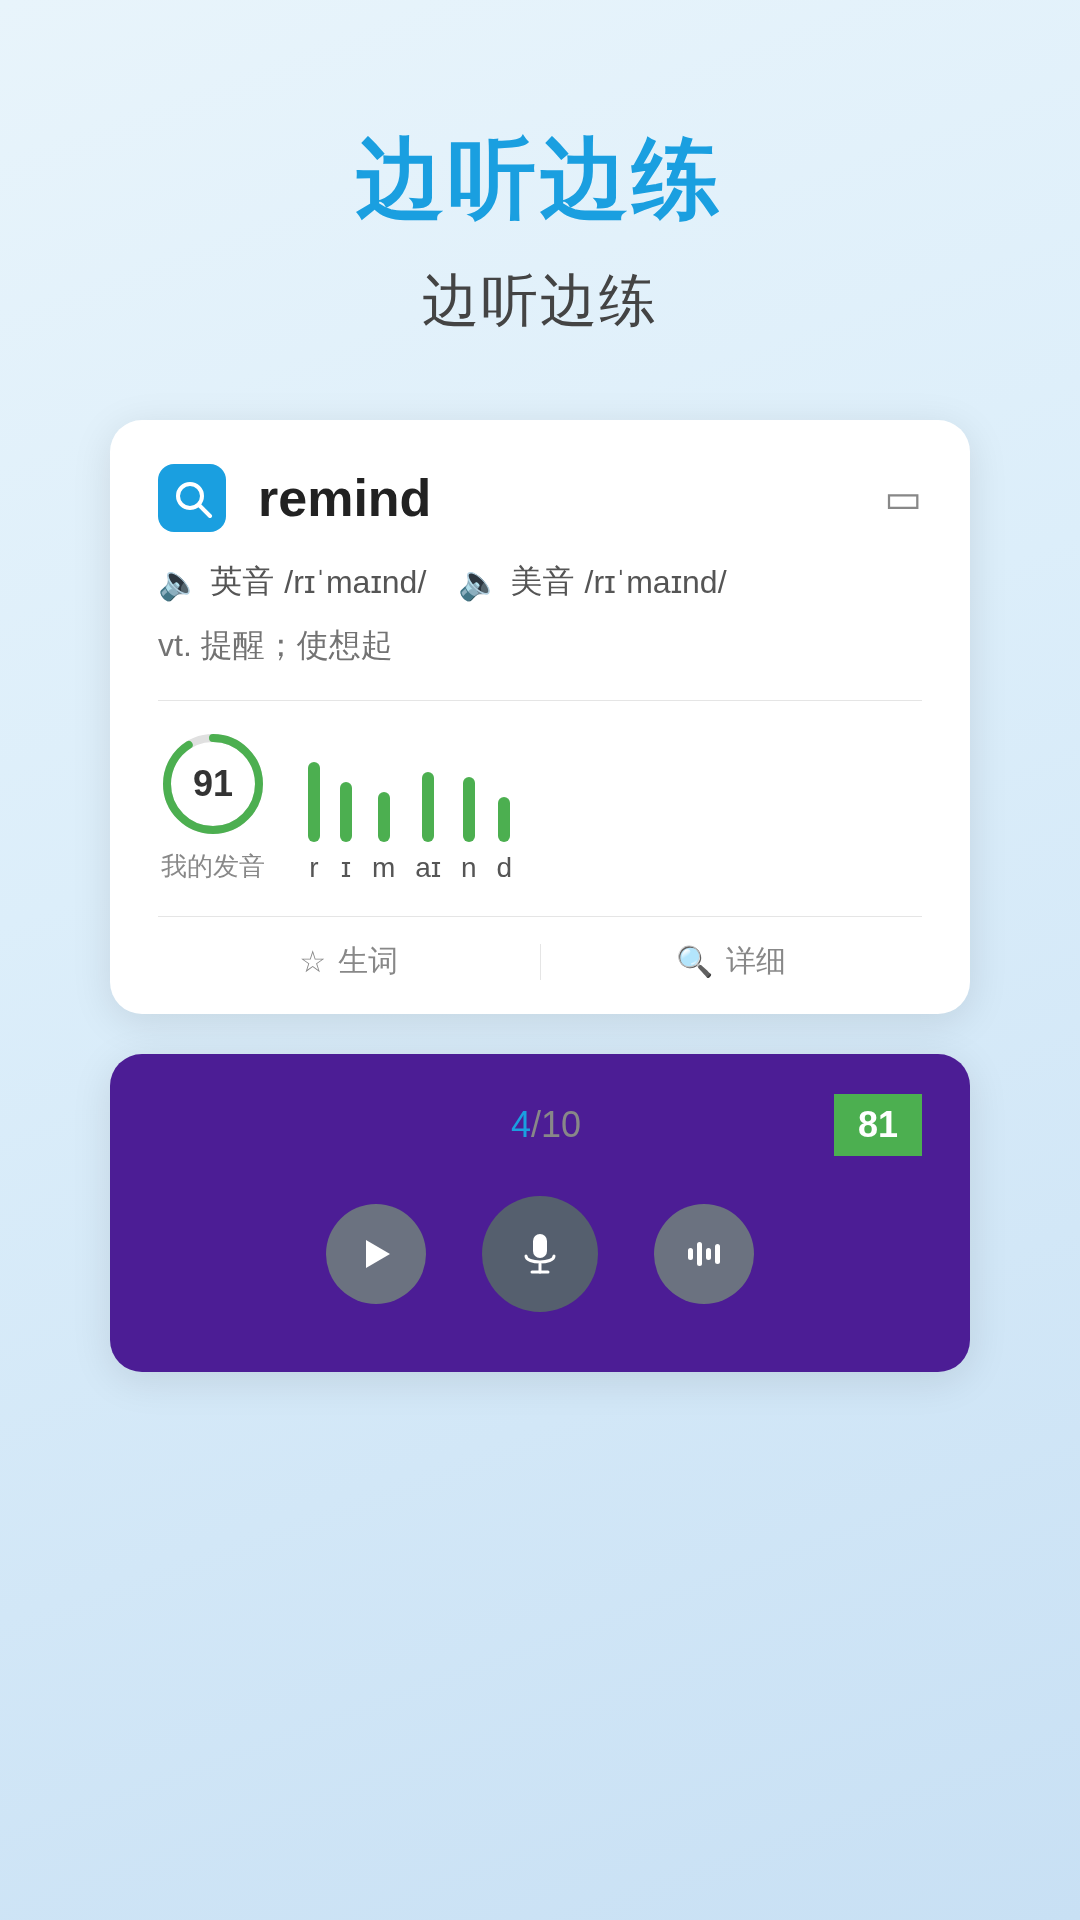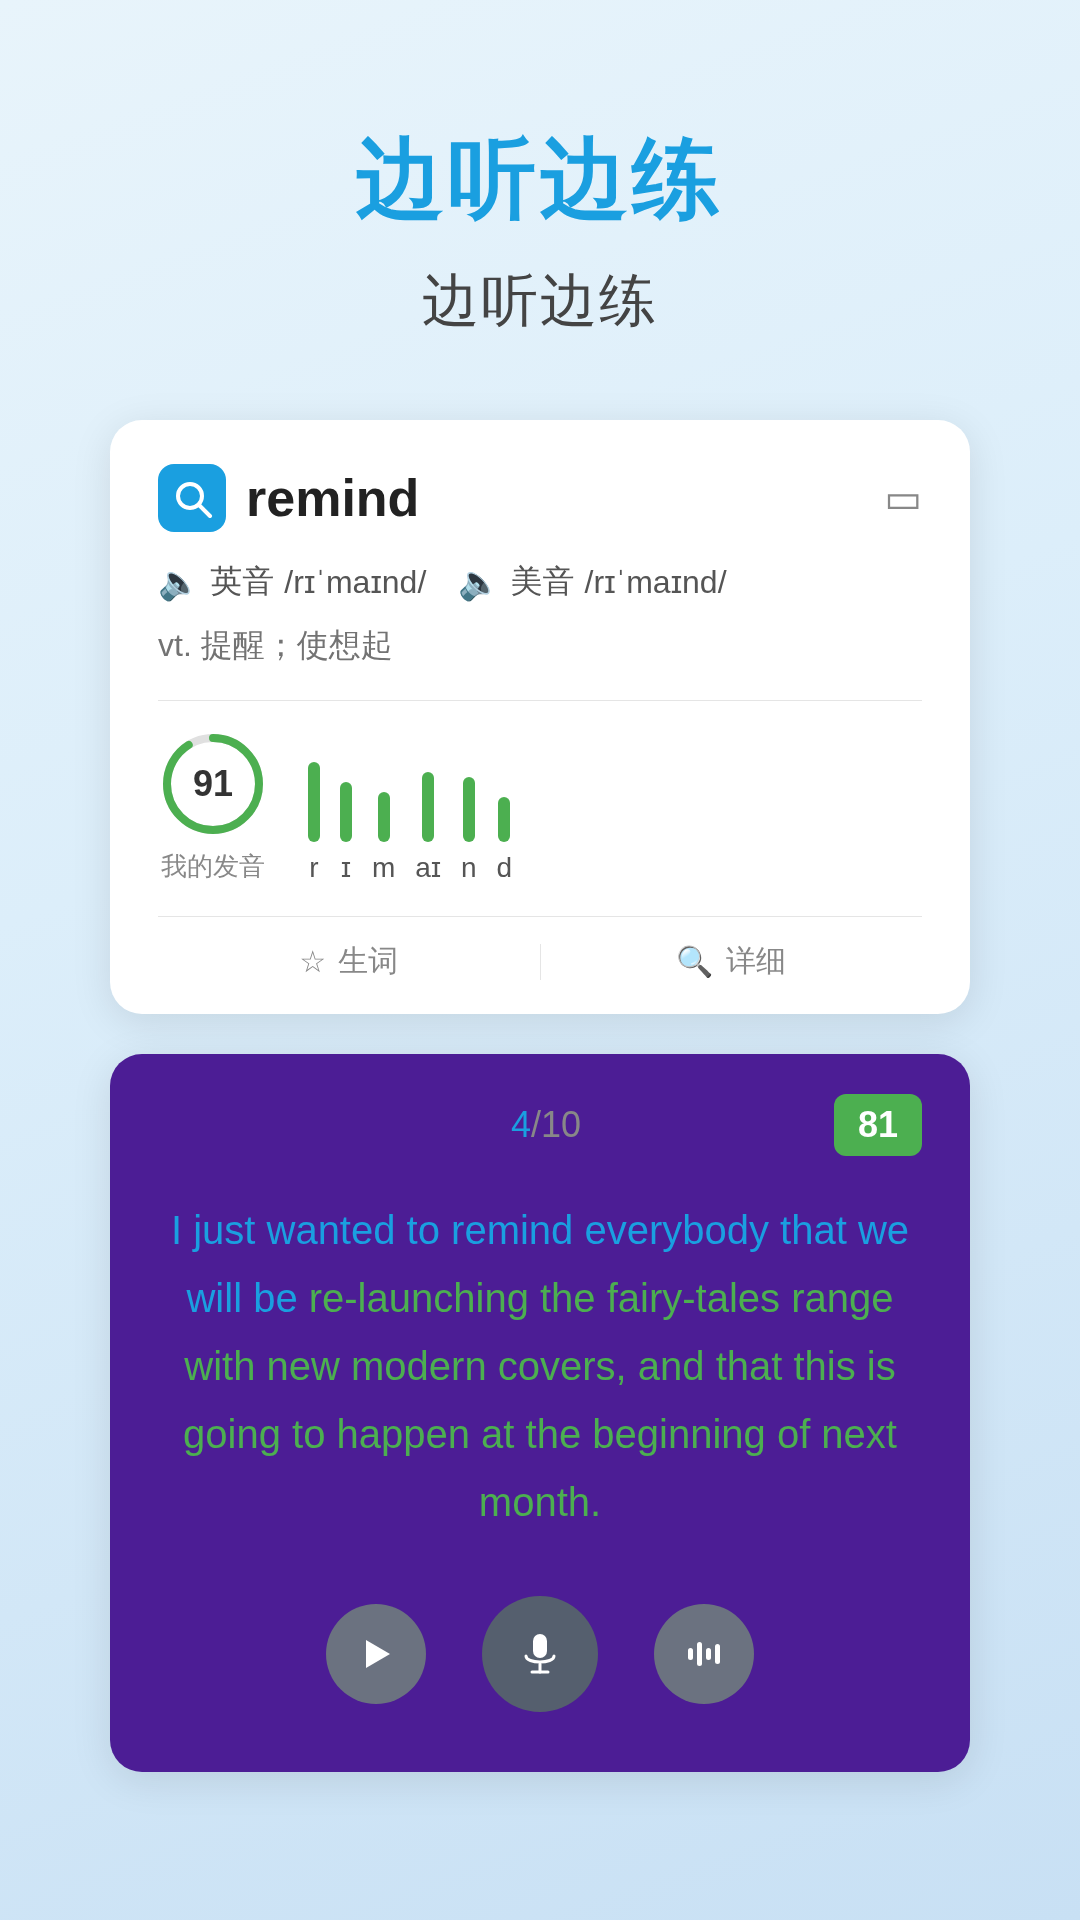--- a/index.html
+++ b/index.html
@@ -44,21 +44,21 @@
     .dict-header {
       display: flex;
       align-items: center;
       justify-content: space-between;
       margin-bottom: 28px;
     }
 
     .dict-logo-word {
       display: flex;
       align-items: center;
-      gap: 20px;
+      gap: 32px;
     }
 
     .dict-logo {
       width: 68px;
       height: 68px;
       background: #1a9fe0;
       border-radius: 16px;
       display: flex;
       align-items: center;
       justify-content: center;
@@ -247,21 +247,21 @@
     .reading-progress .current {
       color: #1a9fe0;
     }
 
     .reading-score-badge {
       background: #4caf50;
       color: #fff;
       font-size: 36px;
       font-weight: 700;
       padding: 10px 24px;
-      border-radius: 12px;
+      border-radius: 0;
     }
 
     .reading-text {
       font-size: 40px;
       line-height: 1.7;
       text-align: center;
       color: #1a9fe0;
       margin-bottom: 60px;
     }
 
@@ -392,23 +392,20 @@
 
 <div class="reading-card">
   <div class="reading-header">
     <div style="width:100px;"></div>
     <div class="reading-progress">
       <span class="current">4</span><span>/</span><span>10</span>
     </div>
     <div class="reading-score-badge">81</div>
   </div>
 
-  <div class="reading-text">
-    <span>I just wanted to remind everybody that we will be </span><span class="green">re-launching the fairy-tales </span><span class="green">range with new modern covers, and that this is going to happen at the beginning of next month.</span>
-  </div>
 
   <div class="reading-controls">
     <button class="ctrl-btn">
       <svg width="40" height="40" viewBox="0 0 40 40">
         <polygon points="10,6 34,20 10,34" fill="white"></polygon>
       </svg>
     </button>
     <button class="ctrl-btn ctrl-btn-mic">
       <svg width="48" height="48" viewBox="0 0 48 48">
         <rect x="17" y="4" width="14" height="24" rx="7" fill="white"></rect>

